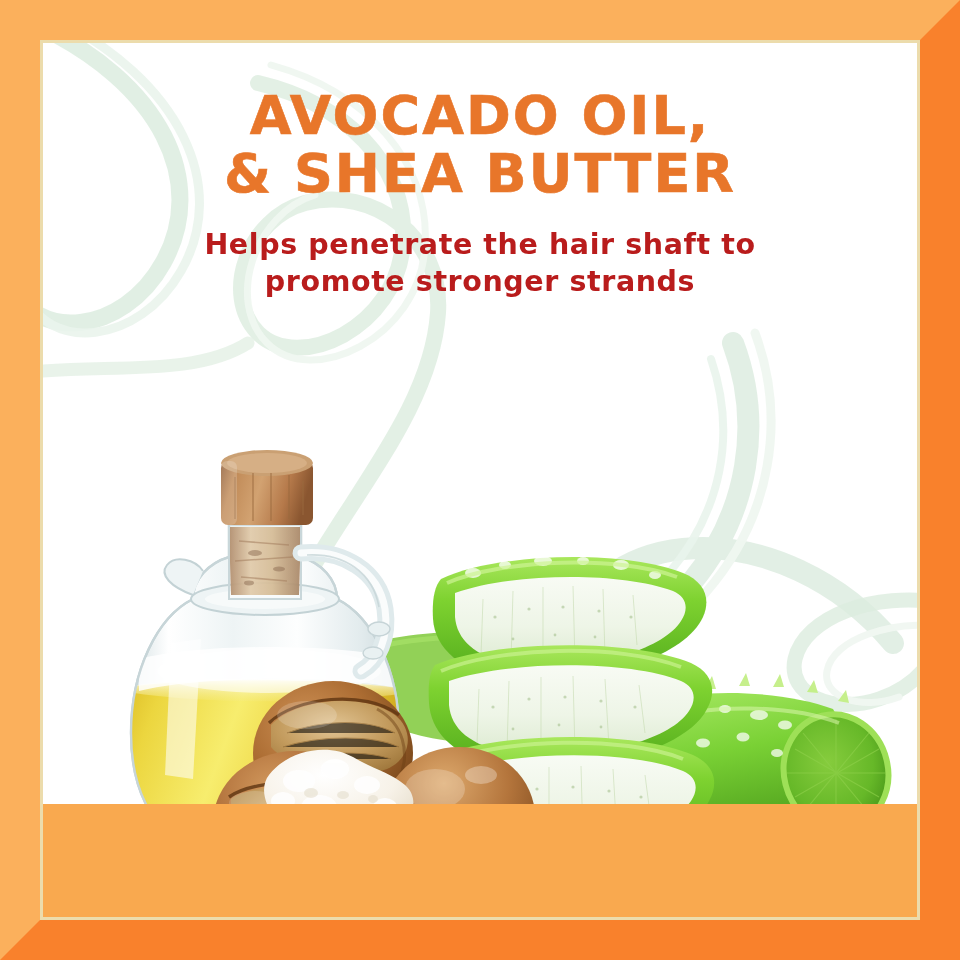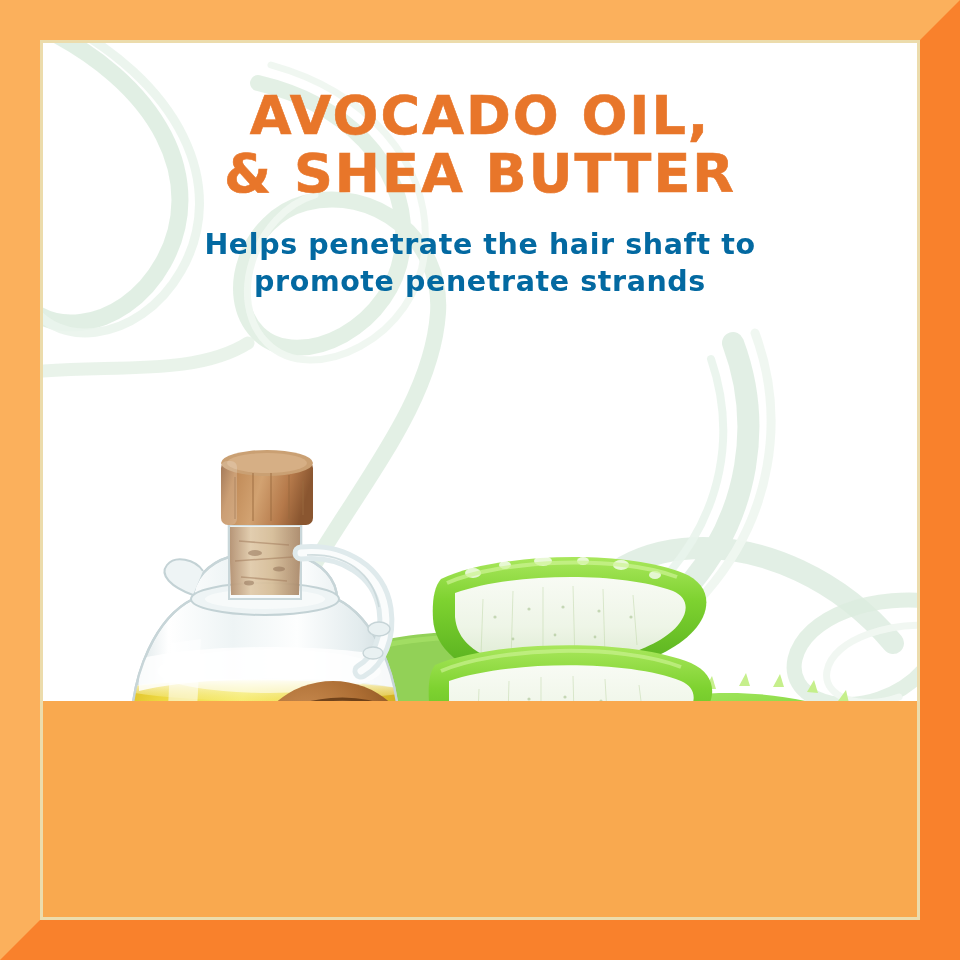--- a/index.html
+++ b/index.html
@@ -38,21 +38,21 @@
     box-sizing:border-box;
     border:3px solid #ecdcac;
     z-index:7;
     pointer-events:none;
   }
 
   
   #canvas{
     position:absolute;
     left:43px; top:43px;
-    width:874px; height:658px;
+    width:874px; height:761px;
     background:#ffffff;
     overflow:hidden;
     z-index:1;
   }
 
   
   .swirl-layer{
     position:absolute;
     inset:0;
     z-index:2;
@@ -78,21 +78,21 @@
     font-family:"DejaVu Sans", sans-serif;
     -webkit-text-stroke:0.6px #e8762a;
   }
   #headline .hl-line{display:block;}
   #subhead{
     margin:22px 0 0 0;
     font-size:28.5px;
     line-height:1.30;
     font-weight:600;
     letter-spacing:0.6px;
-    color:#0369a1;
+    color:#b91c1c;
     font-family:"DejaVu Sans", sans-serif;
   }
   #subhead .sub-line{display:block;}
 
   
   #product-scene{
     position:absolute;
     left:0; top:360px;
     width:874px; height:514px;
     z-index:3;
@@ -144,21 +144,21 @@
       </svg>
     </div>
 
     <div id="text-block">
       <h1 id="headline">
         <span class="hl-line">AVOCADO OIL,</span>
         <span class="hl-line">&amp; SHEA BUTTER</span>
       </h1>
       <p id="subhead">
         <span class="sub-line">Helps penetrate the hair shaft to</span>
-        <span class="sub-line">promote penetrate strands</span>
+        <span class="sub-line">promote stronger strands</span>
       </p>
     </div>
 
     <div id="product-scene">
       <svg viewBox="0 0 874 514" preserveAspectRatio="xMidYMid meet" aria-hidden="true">
         <defs>
 
           <linearGradient id="glassG" x1="0" y1="0" x2="1" y2="0">
             <stop offset="0%" stop-color="#d6e2e4"></stop>
             <stop offset="14%" stop-color="#ffffff"></stop>

